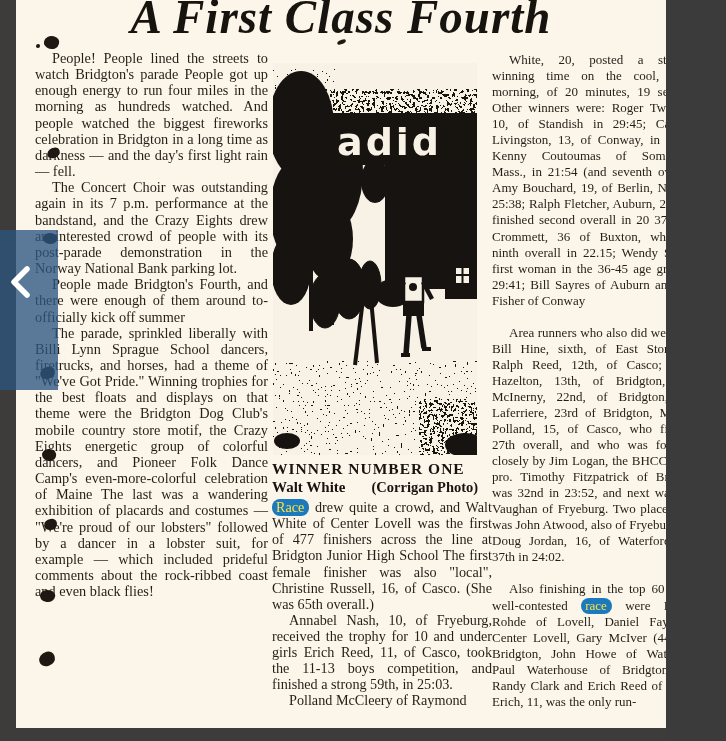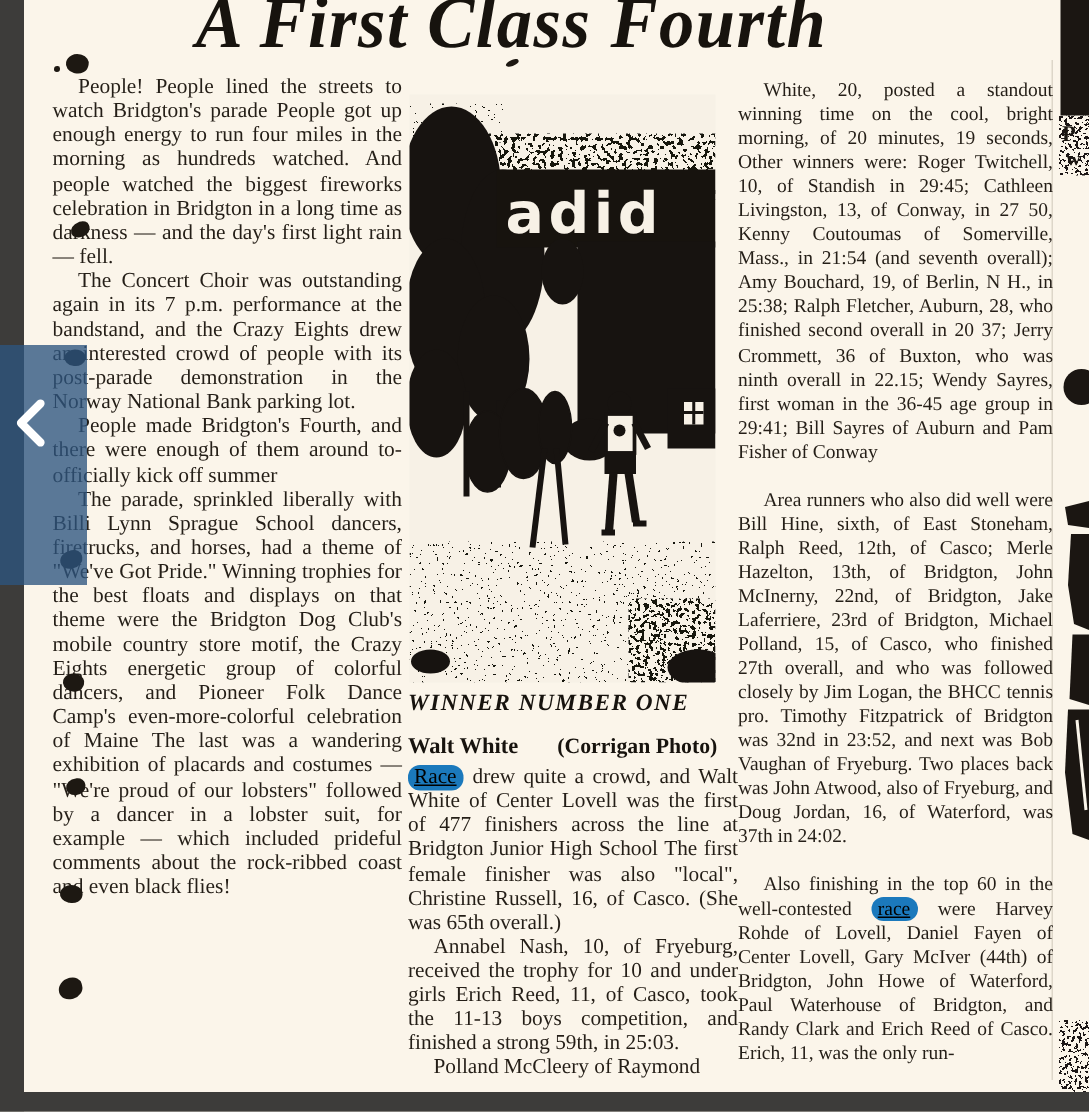--- a/index.html
+++ b/index.html
@@ -1,44 +1,44 @@
 <!DOCTYPE html>
 <html><head>
 <meta charset="utf-8">
 <style>
   html,body{margin:0;padding:0;}
   body{width:726px;height:741px;overflow:hidden;background:#3b3b3b;font-family:"Liberation Serif",serif;}
-  .screen{position:relative;width:726px;height:741px;overflow:hidden;}
+  .screen{position:relative;width:666px;height:741px;overflow:hidden;}
 
   
   .edge-left{position:absolute;left:0;top:0;width:16px;height:741px;background:#3d3c3a;z-index:2;}
   .edge-bottom{position:absolute;left:0;bottom:0;width:726px;height:13px;background:#3d3c3a;z-index:8;}
 
   
   .paper{position:absolute;left:16px;top:0;width:710px;height:728px;background:#fbf5ea;overflow:hidden;z-index:1;}
 
   .headline{position:absolute;left:0;top:-11px;width:650px;margin:0;text-align:center;
     font:italic 700 47px/1.18 "Liberation Serif",serif;letter-spacing:1px;color:#17130e;
     transform:scaleY(1.04);white-space:nowrap;}
 
   .col{position:absolute;color:#241e17;text-align:justify;}
   .col p{margin:0;}
   .col-left{left:19px;top:50px;width:233px;font-size:14.3px;line-height:16.15px;}
   .col-mid{left:256px;top:60px;width:220px;font-size:14.2px;line-height:16.1px;}
   .col-right{left:476px;top:52px;width:210px;font-size:13px;line-height:16.05px;}
   .para.ind{text-indent:17px;}
   .para.gap{margin-top:16px;}
 
-  .hl{background:#1b79bc;color:#000000;border-radius:8px;padding:0 5px 1px 4px;text-decoration:underline;}
+  .hl{background:#1b79bc;color:#fde047;border-radius:8px;padding:0 5px 1px 4px;}
 
   
   .photo{width:204px;height:392px;margin:3px 0 6px 1px;background:#f7f1e6;}
   .caption{color:#17130e;margin-bottom:4px;}
-  .cap1{font-weight:700;font-size:15.5px;letter-spacing:1px;font-style:italic;}
-  .cap2{font-weight:700;font-size:15px;margin-top:13px;}
+  .cap1{font-weight:700;font-size:15.5px;letter-spacing:1px;}
+  .cap2{font-weight:700;font-size:15px;margin-top:2px;}
   .cap2 .credit{margin-left:26px;font-size:14.5px;}
 
   
   .col-rule{position:absolute;left:685px;top:40px;width:1px;height:680px;background:#d6cec0;opacity:.8;}
 
   
   .edge-strip{position:absolute;right:0;top:0;width:20px;height:728px;z-index:3;}
 
   
   .spot{position:absolute;background:#1d1812;border-radius:60% 45% 55% 50%;z-index:4;}

